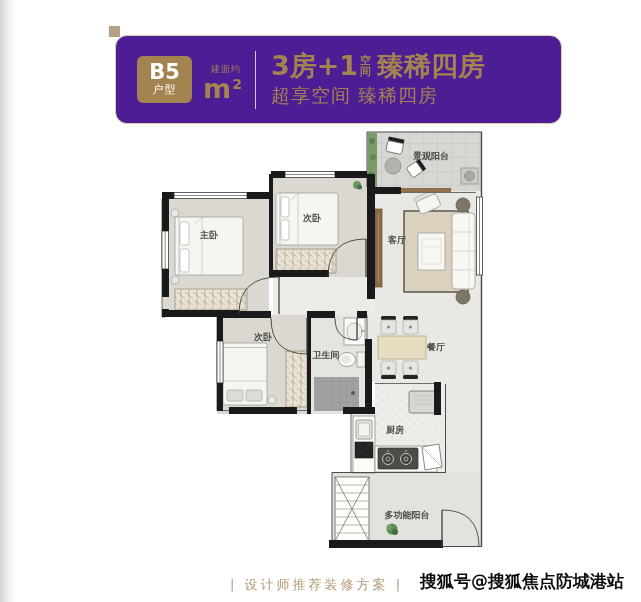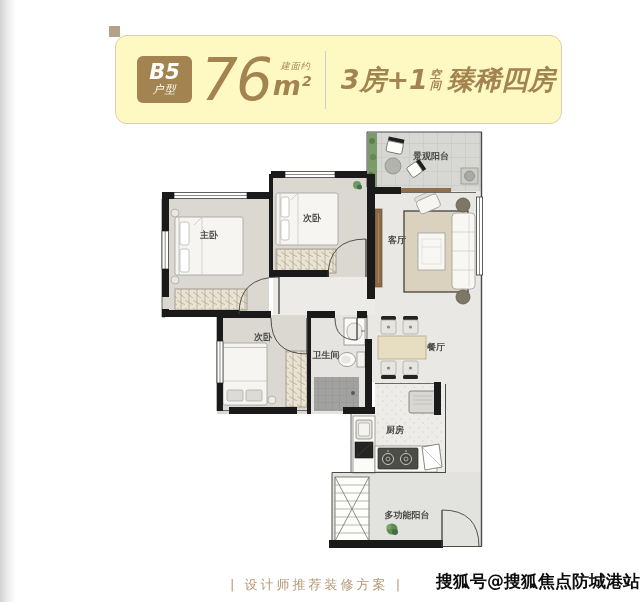--- a/index.html
+++ b/index.html
@@ -6,22 +6,22 @@
   body{
     width:641px;height:602px;position:relative;background:#ffffff;
     font-family:"DejaVu Sans",sans-serif;overflow:hidden;
   }
   .edge-shade{position:absolute;left:0;top:0;width:16px;height:602px;
     background:linear-gradient(90deg,#d2d2d2 0%,#ececec 45%,#ffffff 100%);}
   
   .corner-square{position:absolute;left:109px;top:26px;width:11px;height:11px;background:#b3a287;}
   .header-card{
     position:absolute;left:115px;top:35px;width:447px;height:89px;box-sizing:border-box;
-    border:1px solid #dccdae;border-radius:12px;background:#fef9c3;
-    display:flex;align-items:center;padding-left:21px;font-style:italic;
+    border:1px solid #dccdae;border-radius:12px;background:#4c1d95;
+    display:flex;align-items:center;padding-left:21px;
   }
   .b5-badge{width:55px;height:47px;background:#a3834f;border-radius:6px;color:#fff;
     display:flex;flex-direction:column;align-items:center;justify-content:center;flex:none;}
   .b5-badge .l1{font-size:21px;font-weight:700;line-height:21px;}
   .b5-badge .l2{font-size:11px;line-height:14px;letter-spacing:1px;}
   .area-wrap{display:flex;align-items:flex-start;color:#a3834f;margin-left:9px;flex:none;}
   .area-num{font-size:58px;font-weight:500;line-height:62px;letter-spacing:-2px;}
   .unit-col{display:flex;flex-direction:column;margin-left:2px;margin-top:12px;text-align:right;}
   .area-note{font-size:9px;letter-spacing:1px;line-height:10px;}
   .area-unit{font-size:27px;font-weight:600;line-height:29px;}
@@ -31,52 +31,52 @@
   .t1{color:#a3834f;font-weight:700;font-size:27px;line-height:30px;display:flex;align-items:center;white-space:nowrap;}
   .t1 .stack{display:flex;flex-direction:column;font-size:11px;font-weight:600;line-height:11px;margin:0 6px 0 2px;}
   .t2{color:#a3834f;font-size:19px;font-weight:500;letter-spacing:1px;margin-top:2px;white-space:nowrap;}
   
   .plan{position:absolute;left:129px;top:129px;}
   .plan text{font-family:"DejaVu Sans",sans-serif;font-size:9px;font-weight:600;fill:#4b4b47;}
   
   .caption{position:absolute;left:0;top:576px;width:617px;text-align:center;
     color:#b49878;font-size:13px;letter-spacing:3px;}
   .caption-inner{display:inline-block;transform:translateX(8px);}
-  .watermark{position:absolute;right:1px;top:570px;font-size:17px;font-weight:800;color:#0d0d0d;
+  .watermark{position:absolute;right:17px;top:570px;font-size:17px;font-weight:800;color:#0d0d0d;
     letter-spacing:0px;text-shadow:1px 1px 0 #ffffff;white-space:nowrap;}
 </style>
 </head>
 <body>
 
 <div class="edge-shade"></div>
 
 <div class="corner-square"></div>
 
 <div class="header-card">
   <div class="b5-badge">
     <span class="l1">B5</span>
     <span class="l2">户型</span>
   </div>
   <div class="area-wrap">
-    <span class="area-num">76</span>
     <span class="unit-col">
       <span class="area-note">建面约</span>
       <span class="area-unit"><span>m</span><span class="sup">2</span></span>
     </span>
   </div>
   <div class="hdr-divider"></div>
   <div class="title-block">
     <div class="t1">
       <span>3房+1</span>
       <span class="stack">
         <span>空</span>
         <span>间</span>
       </span>
       <span>臻稀四房</span>
     </div>
+    <div class="t2">超享空间 臻稀四房</div>
   </div>
 </div>
 
 <svg class="plan" width="364" height="430" viewBox="0 0 364 430" xmlns="http://www.w3.org/2000/svg">
   <defs>
     <pattern id="wr" width="8" height="16" patternUnits="userSpaceOnUse">
       <rect width="8" height="16" fill="#eae3d4"></rect>
       <path d="M4 0 V16 M0 3 L8 9 M0 11 L8 16" stroke="#a1977f" stroke-width="0.6" fill="none"></path>
     </pattern>
     <pattern id="tile" width="14" height="14" patternUnits="userSpaceOnUse">

